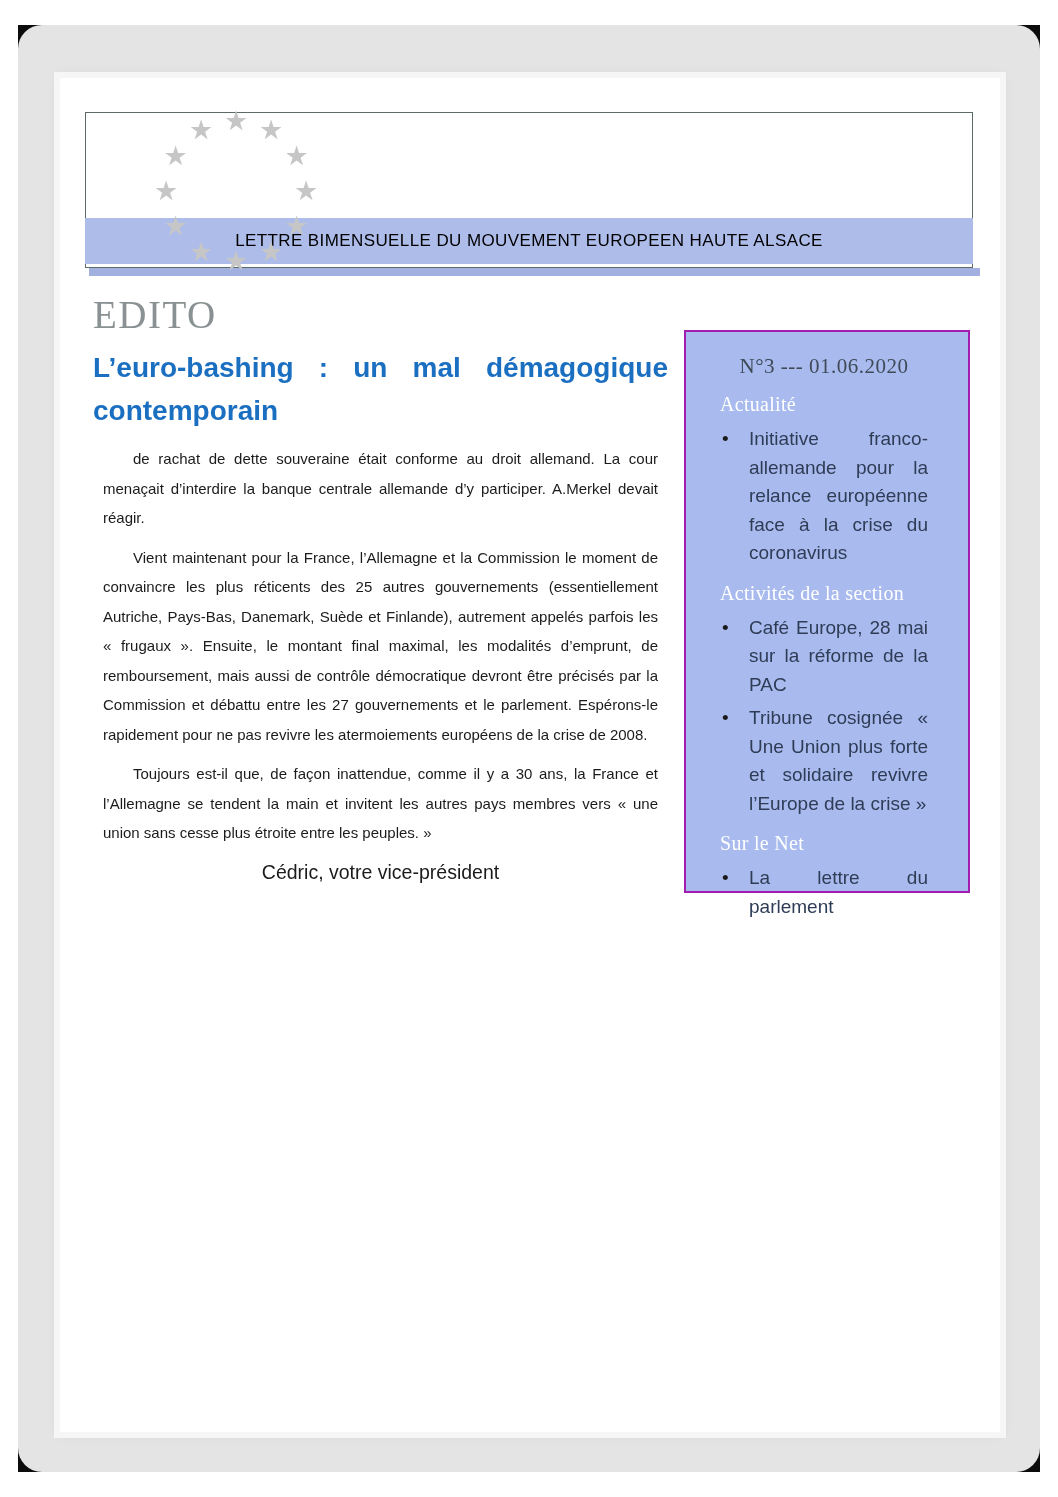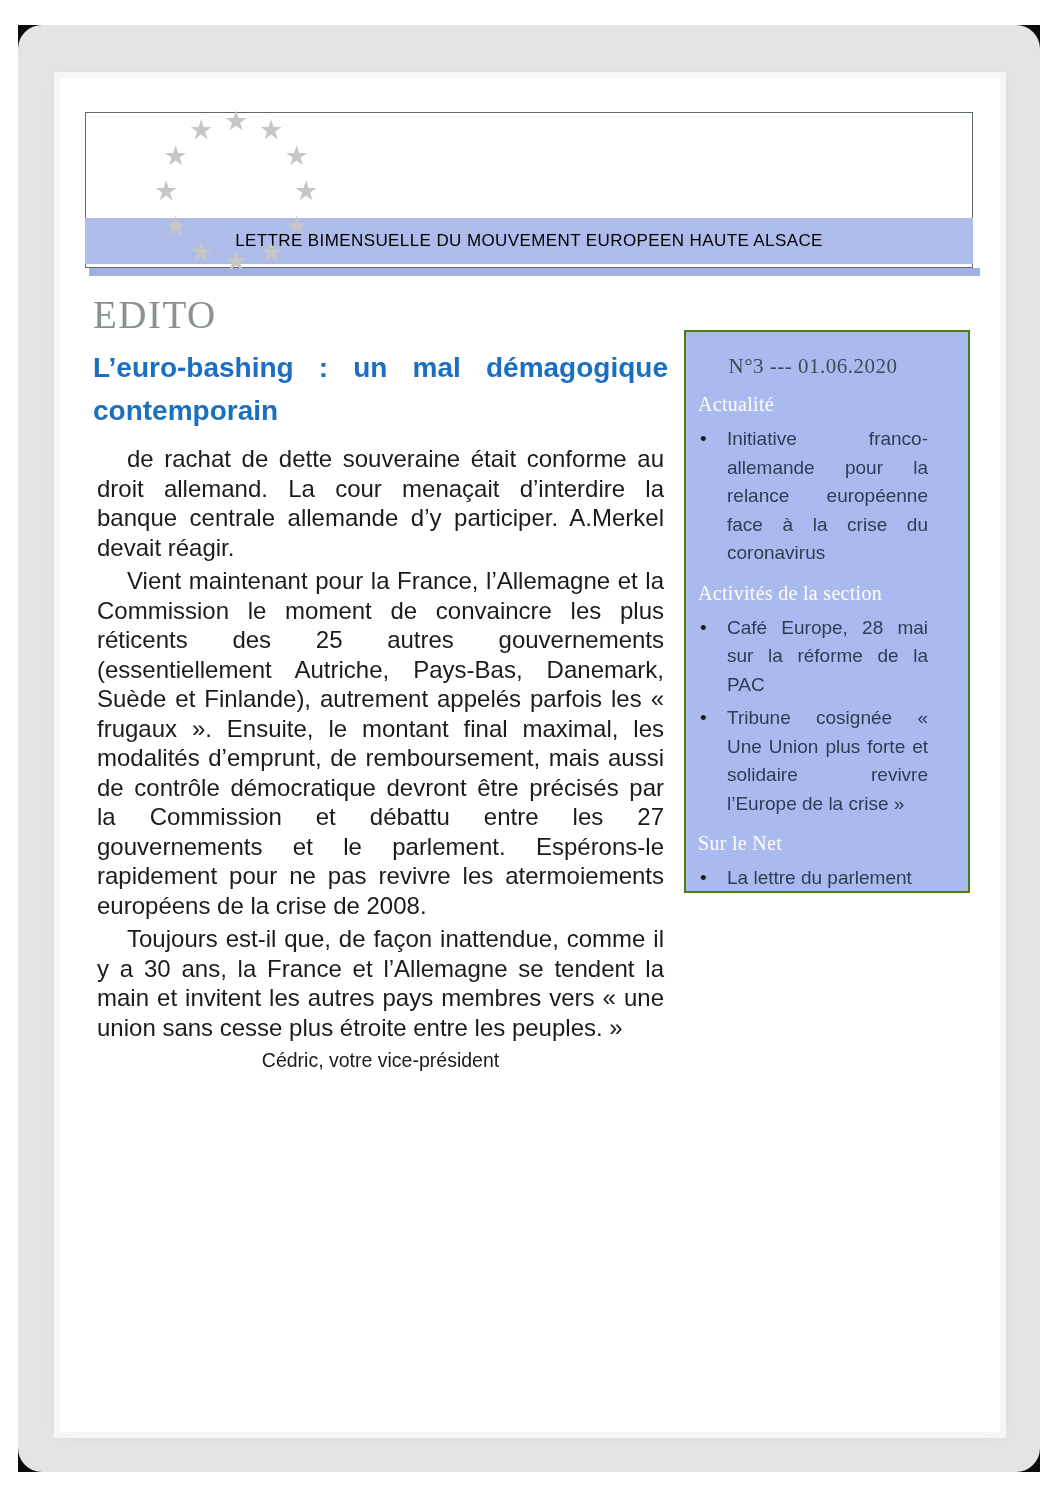--- a/index.html
+++ b/index.html
@@ -53,31 +53,31 @@
   .kicker{
     font-family:Liberation Serif, serif;font-size:39px;line-height:36px;
     color:var(--kicker-gray,#8a9192);letter-spacing:1.5px;
   }
   .headline{
     margin:13px 0 12px 0;font-weight:bold;font-size:28px;line-height:43px;
     color:var(--headline-blue,#1b6fc1);
   }
   .headline .hl1{text-align:justify;text-align-last:justify;}
   .main-col p{
-    margin:4px;font-size:24px;line-height:29.5px;color:#1b1b1b;
+    margin:10px;font-size:15px;line-height:29.5px;color:#1b1b1b;
     text-align:justify;text-indent:30px;
   }
   .signature{
     font-size:19.5px;line-height:29.5px;color:#1b1b1b;text-align:center;
   }
   
   .sidebar{
     position:absolute;left:624px;top:252px;width:286px;height:563px;
     box-sizing:border-box;background:var(--sidebar-blue,#a9bbee);
-    border:2px solid #4d7c0f;padding:22px 40px 0 12px;
+    border:2px solid #a21caf;padding:22px 40px 0 34px;
   }
   .issue{
     font-family:"Liberation Serif",serif;font-size:21px;letter-spacing:.5px;
     color:var(--issue-navy,#3f4a58);text-align:center;margin-bottom:6px;
   }
   .sb-heading{
     font-family:"Liberation Serif",serif;font-weight:normal;font-size:20px;
     color:#ffffff;margin:14px 0 9px 0;letter-spacing:.3px;
   }
   .sb-item{

